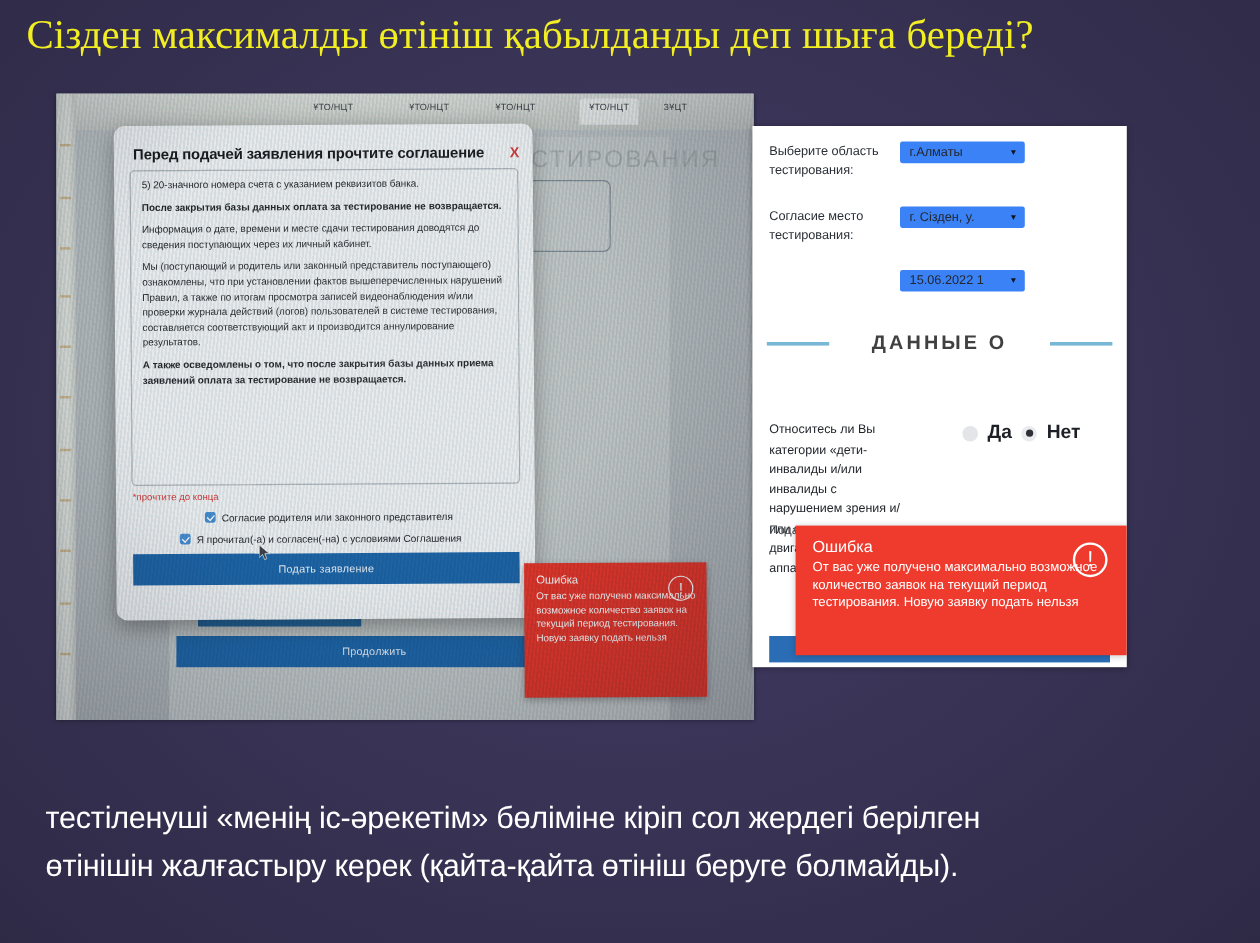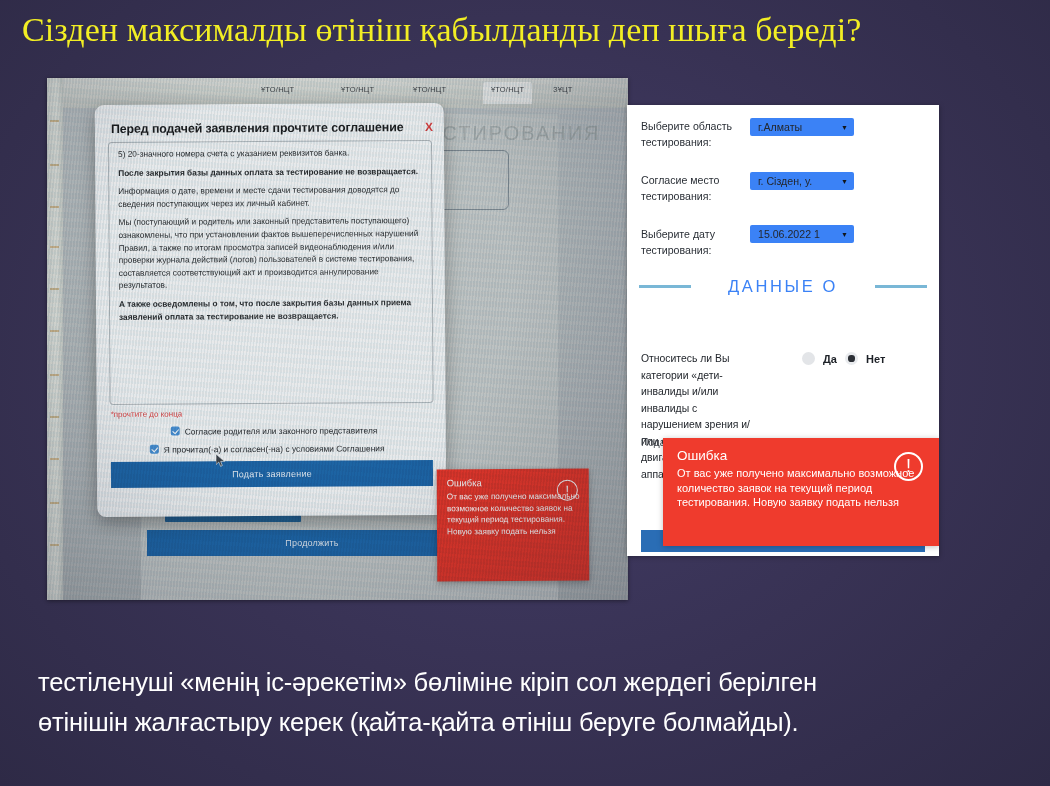--- a/index.html
+++ b/index.html
@@ -240,39 +240,39 @@
     white-space: nowrap;
   }
   .rc-select .caret {
     margin-left: auto; font-size: 7px; color: #11151a;
   }
   .rc-divider-wrap {
     position: absolute; left: 0; top: 168px; width: 312px;
     text-align: center;
   }
   .rc-section-title {
-    font-size: 16.5px; color: #3b82f6; letter-spacing: 2.6px;
-    line-height: 26px; font-weight: 400;
+    font-size: 16.5px; color: #404040; letter-spacing: 2.6px;
+    line-height: 26px; font-weight: 700;
     white-space: nowrap;
     text-align: center;
   }
   .rc-line {
     position: absolute; height: 2.5px; background: #79b7d6; width: 52px; top: 12px;
   }
   .rc-line.l { left: 12px; }
   .rc-line.r { right: 12px; }
   .rc-q {
     position: absolute; left: 14px; top: 246px;
     width: 120px;
     font-size: 10.4px; line-height: 16.5px; color: #22262c;
   }
   .rc-radio-grp {
     position: absolute; left: 175px; top: 247px;
     display: flex; align-items: center; gap: 8px;
-    font-size: 11px; color: #1d2127; font-weight: bold;
+    font-size: 16px; color: #1d2127; font-weight: bold;
   }
   .rdo {
     width: 13px; height: 13px; border-radius: 50%;
     background: #e3e5e8; display: inline-block; position: relative;
   }
   .rdo.sel { background: #e9ebee; }
   .rdo.sel::after {
     content: ""; position: absolute; left: 3.4px; top: 3.4px;
     width: 6.2px; height: 6.2px; border-radius: 50%; background: #2c3036;
   }
@@ -392,21 +392,20 @@
       <span>г.Алматы</span>
       <span class="caret">▼</span>
     </div>
 
     <div class="rc-label" style="left:14px; top:68px;">Согласие место тестирования:</div>
     <div class="rc-select" style="left:123px; top:67px; width:104px;">
       <span>г. Сізден, у.</span>
       <span class="caret">▼</span>
     </div>
 
-    <div class="rc-label" style="left:14px; top:122px; width:112px;">Выберите дату тестирования:</div>
     <div class="rc-select" style="left:123px; top:120px; width:104px;">
       <span>15.06.2022 1</span>
       <span class="caret">▼</span>
     </div>
 
     <div class="rc-divider-wrap">
       <div class="rc-line l"></div>
       <div class="rc-line r"></div>
       <div class="rc-section-title">ДАННЫЕ О</div>
     </div>

